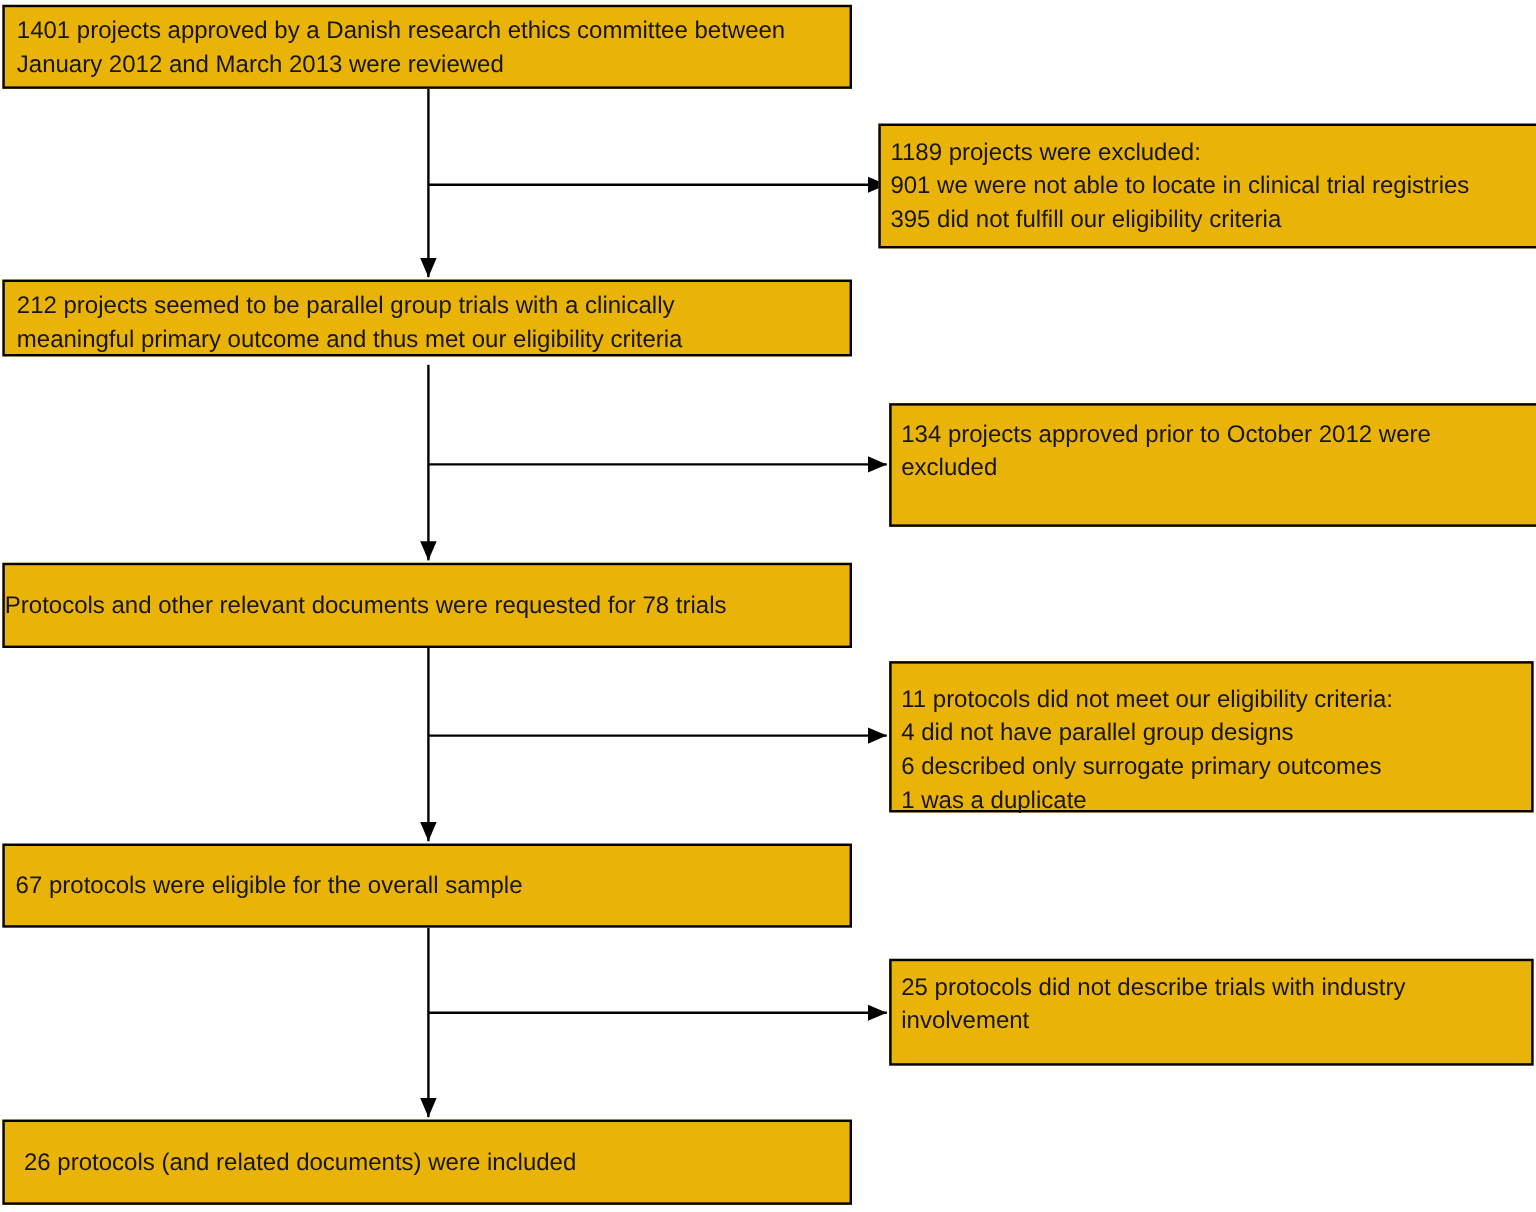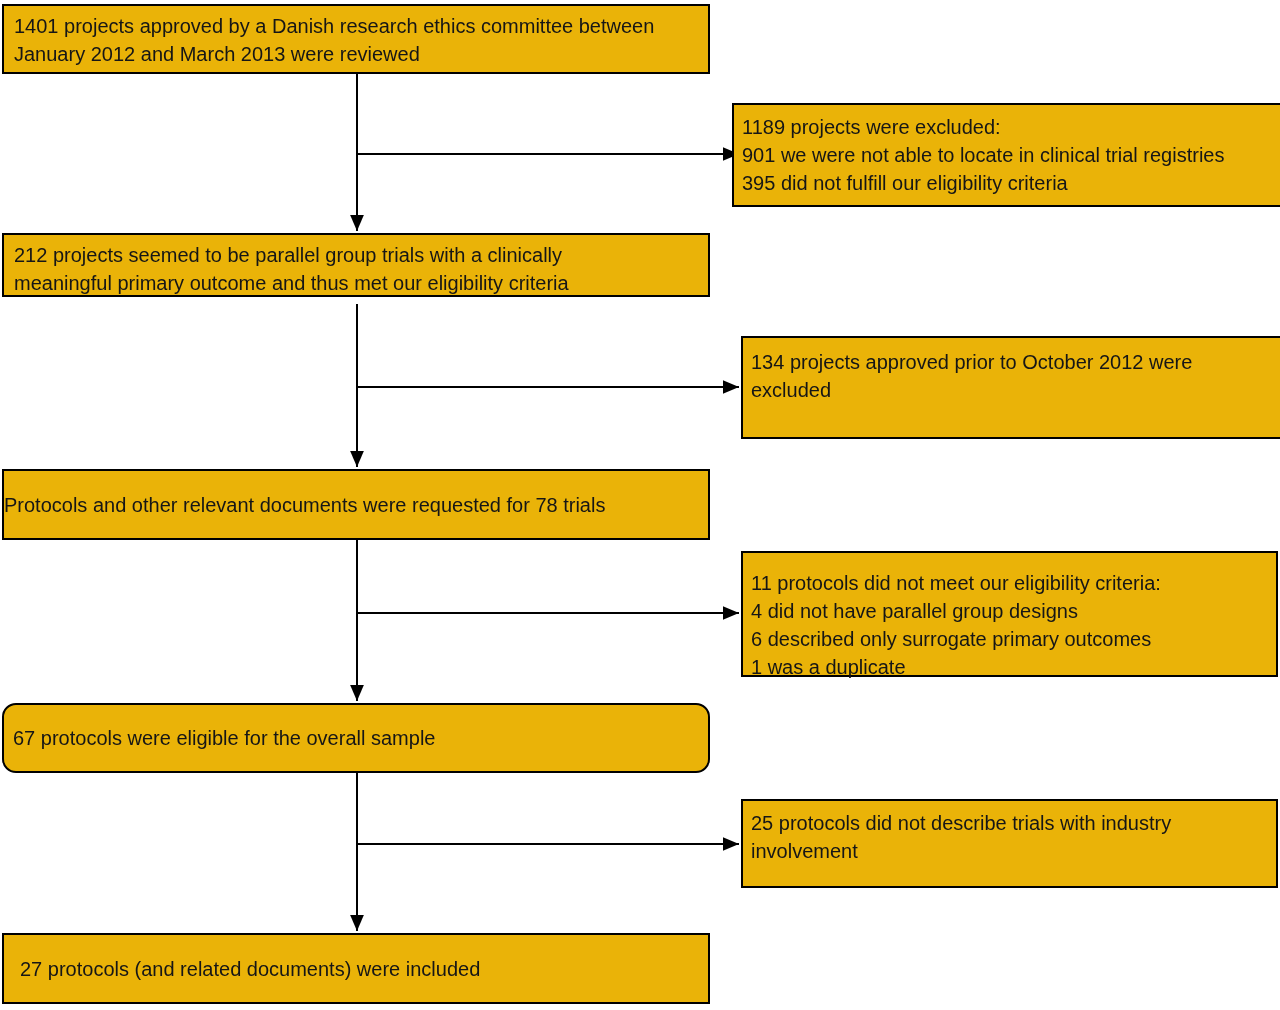--- a/index.html
+++ b/index.html
@@ -73,26 +73,26 @@
 
   <div class="box top-pad" style="left:2px; top:233px; width:708px; height:64px;">
     <div class="line">212 projects seemed to be parallel group trials with a clinically</div>
     <div class="line">meaningful primary outcome and thus met our eligibility criteria</div>
   </div>
 
   <div class="box vcenter" style="left:2px; top:469px; width:708px; height:71px; padding-right:10px;">
     <div class="line">Protocols and other relevant documents were requested for 78 trials</div>
   </div>
 
-  <div class="box vcenter" style="left:2px; top:703px; width:708px; height:70px; padding-left:9px; padding-right:10px;border-radius:14px;">
+  <div class="box vcenter" style="left:2px; top:703px; width:708px; height:70px; padding-left:9px; padding-right:10px;">
     <div class="line">67 protocols were eligible for the overall sample</div>
   </div>
 
   <div class="box vcenter" style="left:2px; top:933px; width:708px; height:71px; padding-left:16px; padding-right:10px;">
-    <div class="line">27 protocols (and related documents) were included</div>
+    <div class="line">26 protocols (and related documents) were included</div>
   </div>
 
   <div class="box" style="left:732px; top:103px; width:573px; height:104px; padding:8px 8px;">
     <div class="line">1189 projects were excluded:</div>
     <div class="line">901 we were not able to locate in clinical trial registries</div>
     <div class="line">395 did not fulfill our eligibility criteria</div>
   </div>
 
   <div class="box" style="left:741px; top:336px; width:641px; height:103px; padding:10px 8px;">
     <div class="line">134 projects approved prior to October 2012 were</div>

